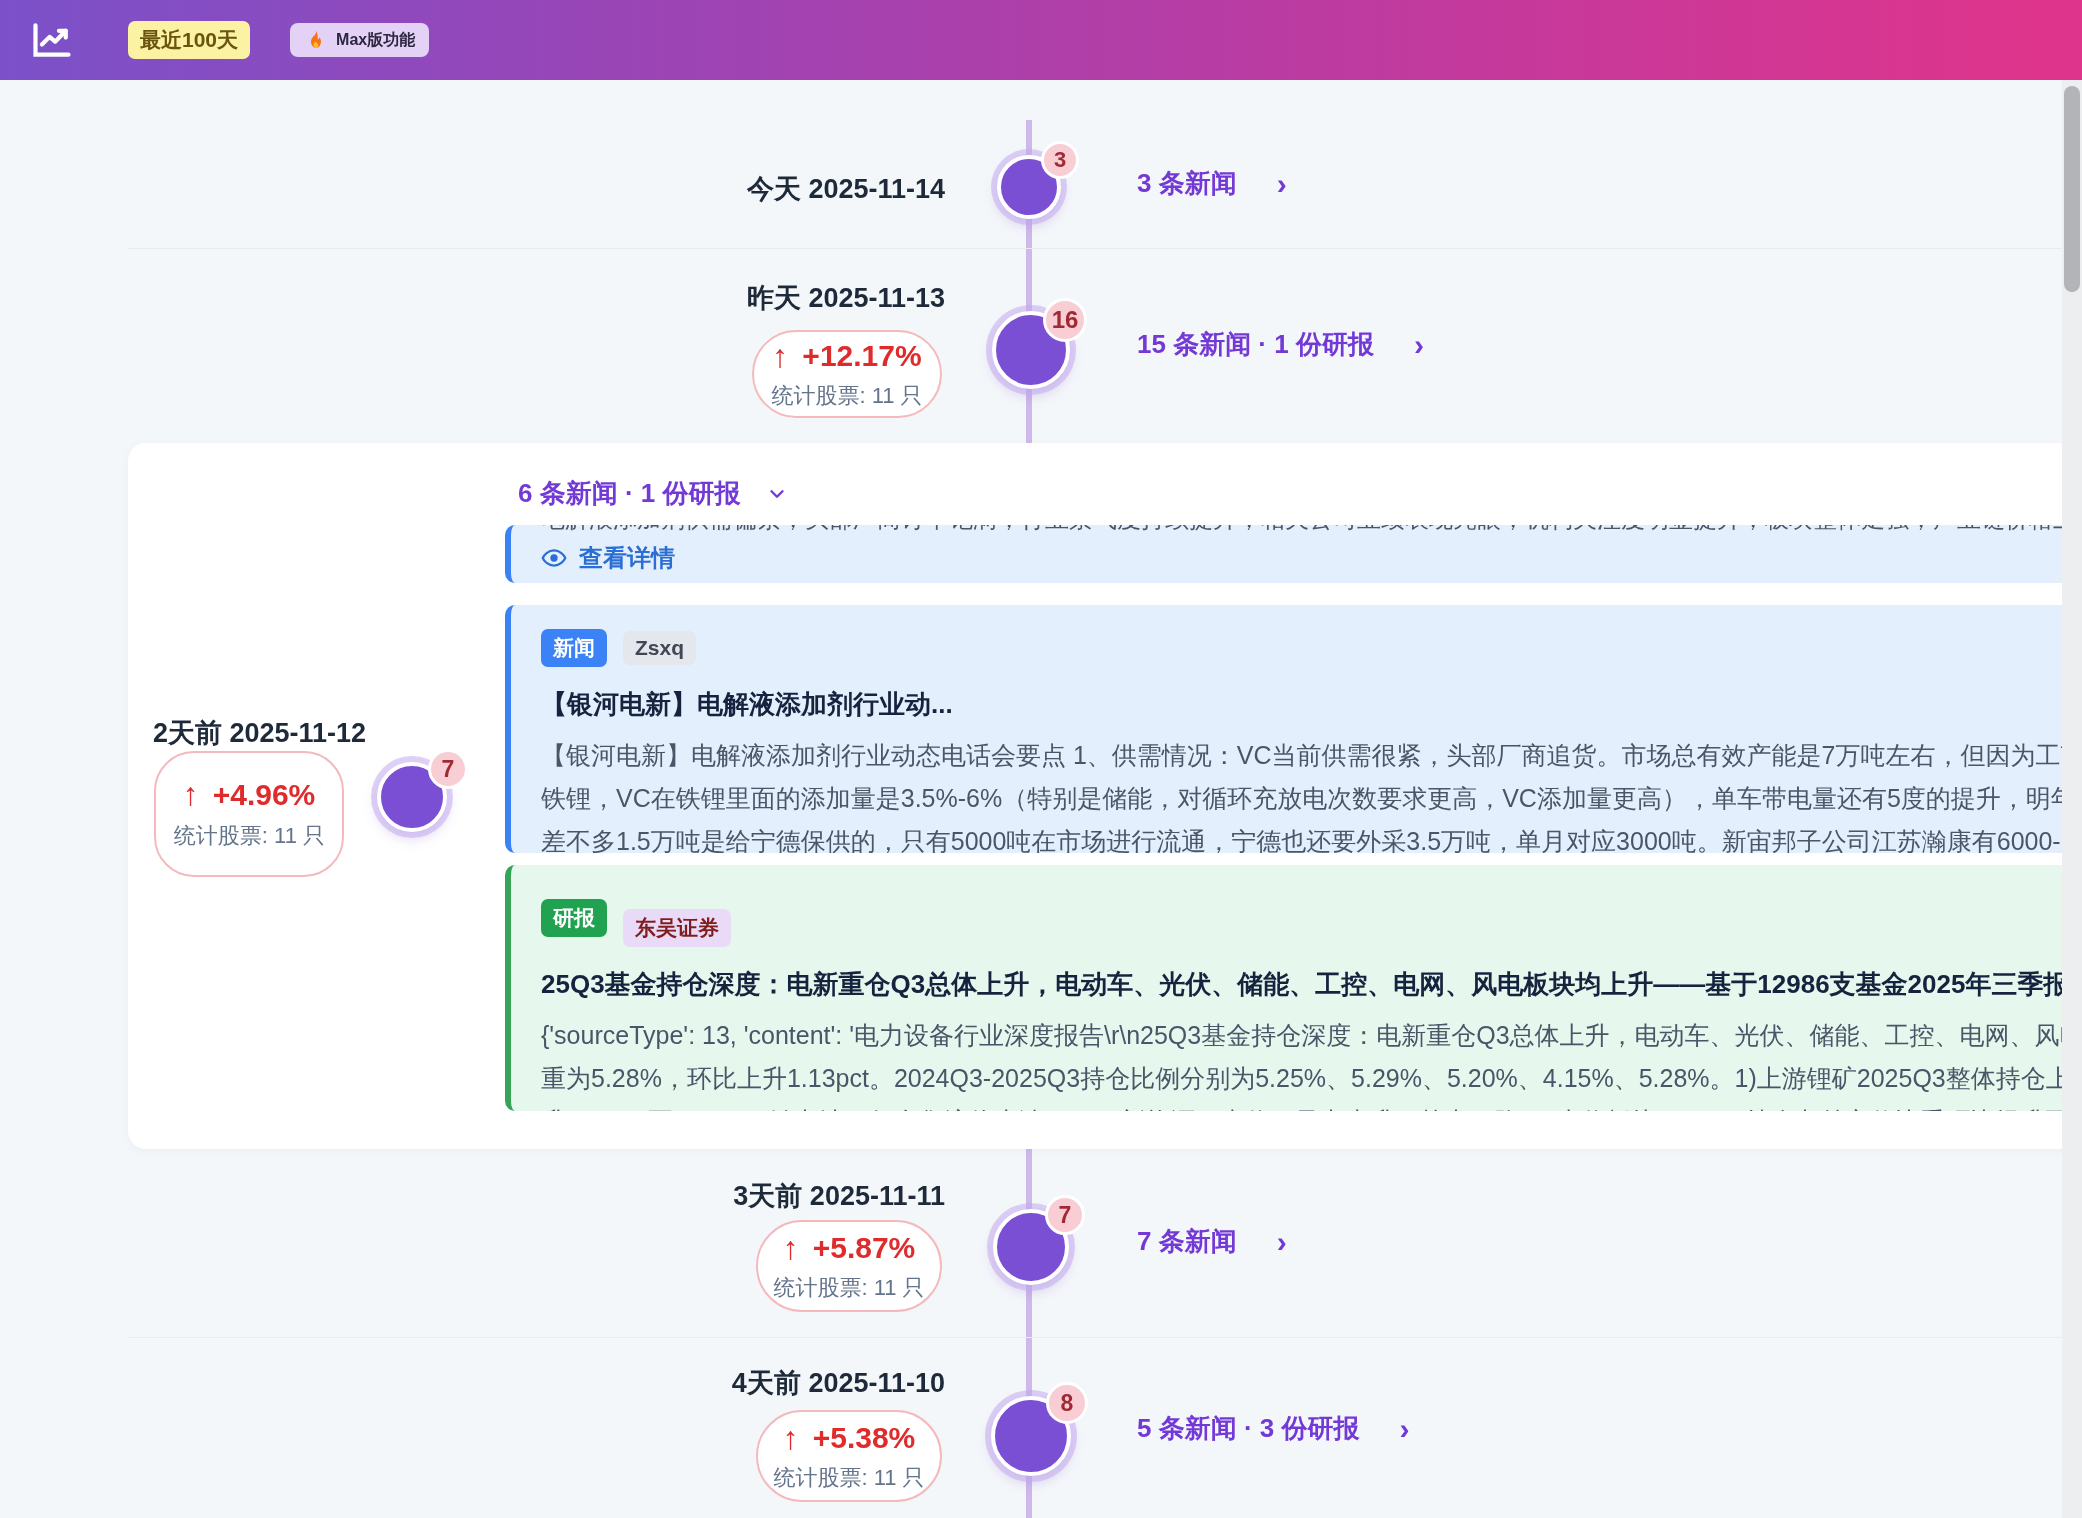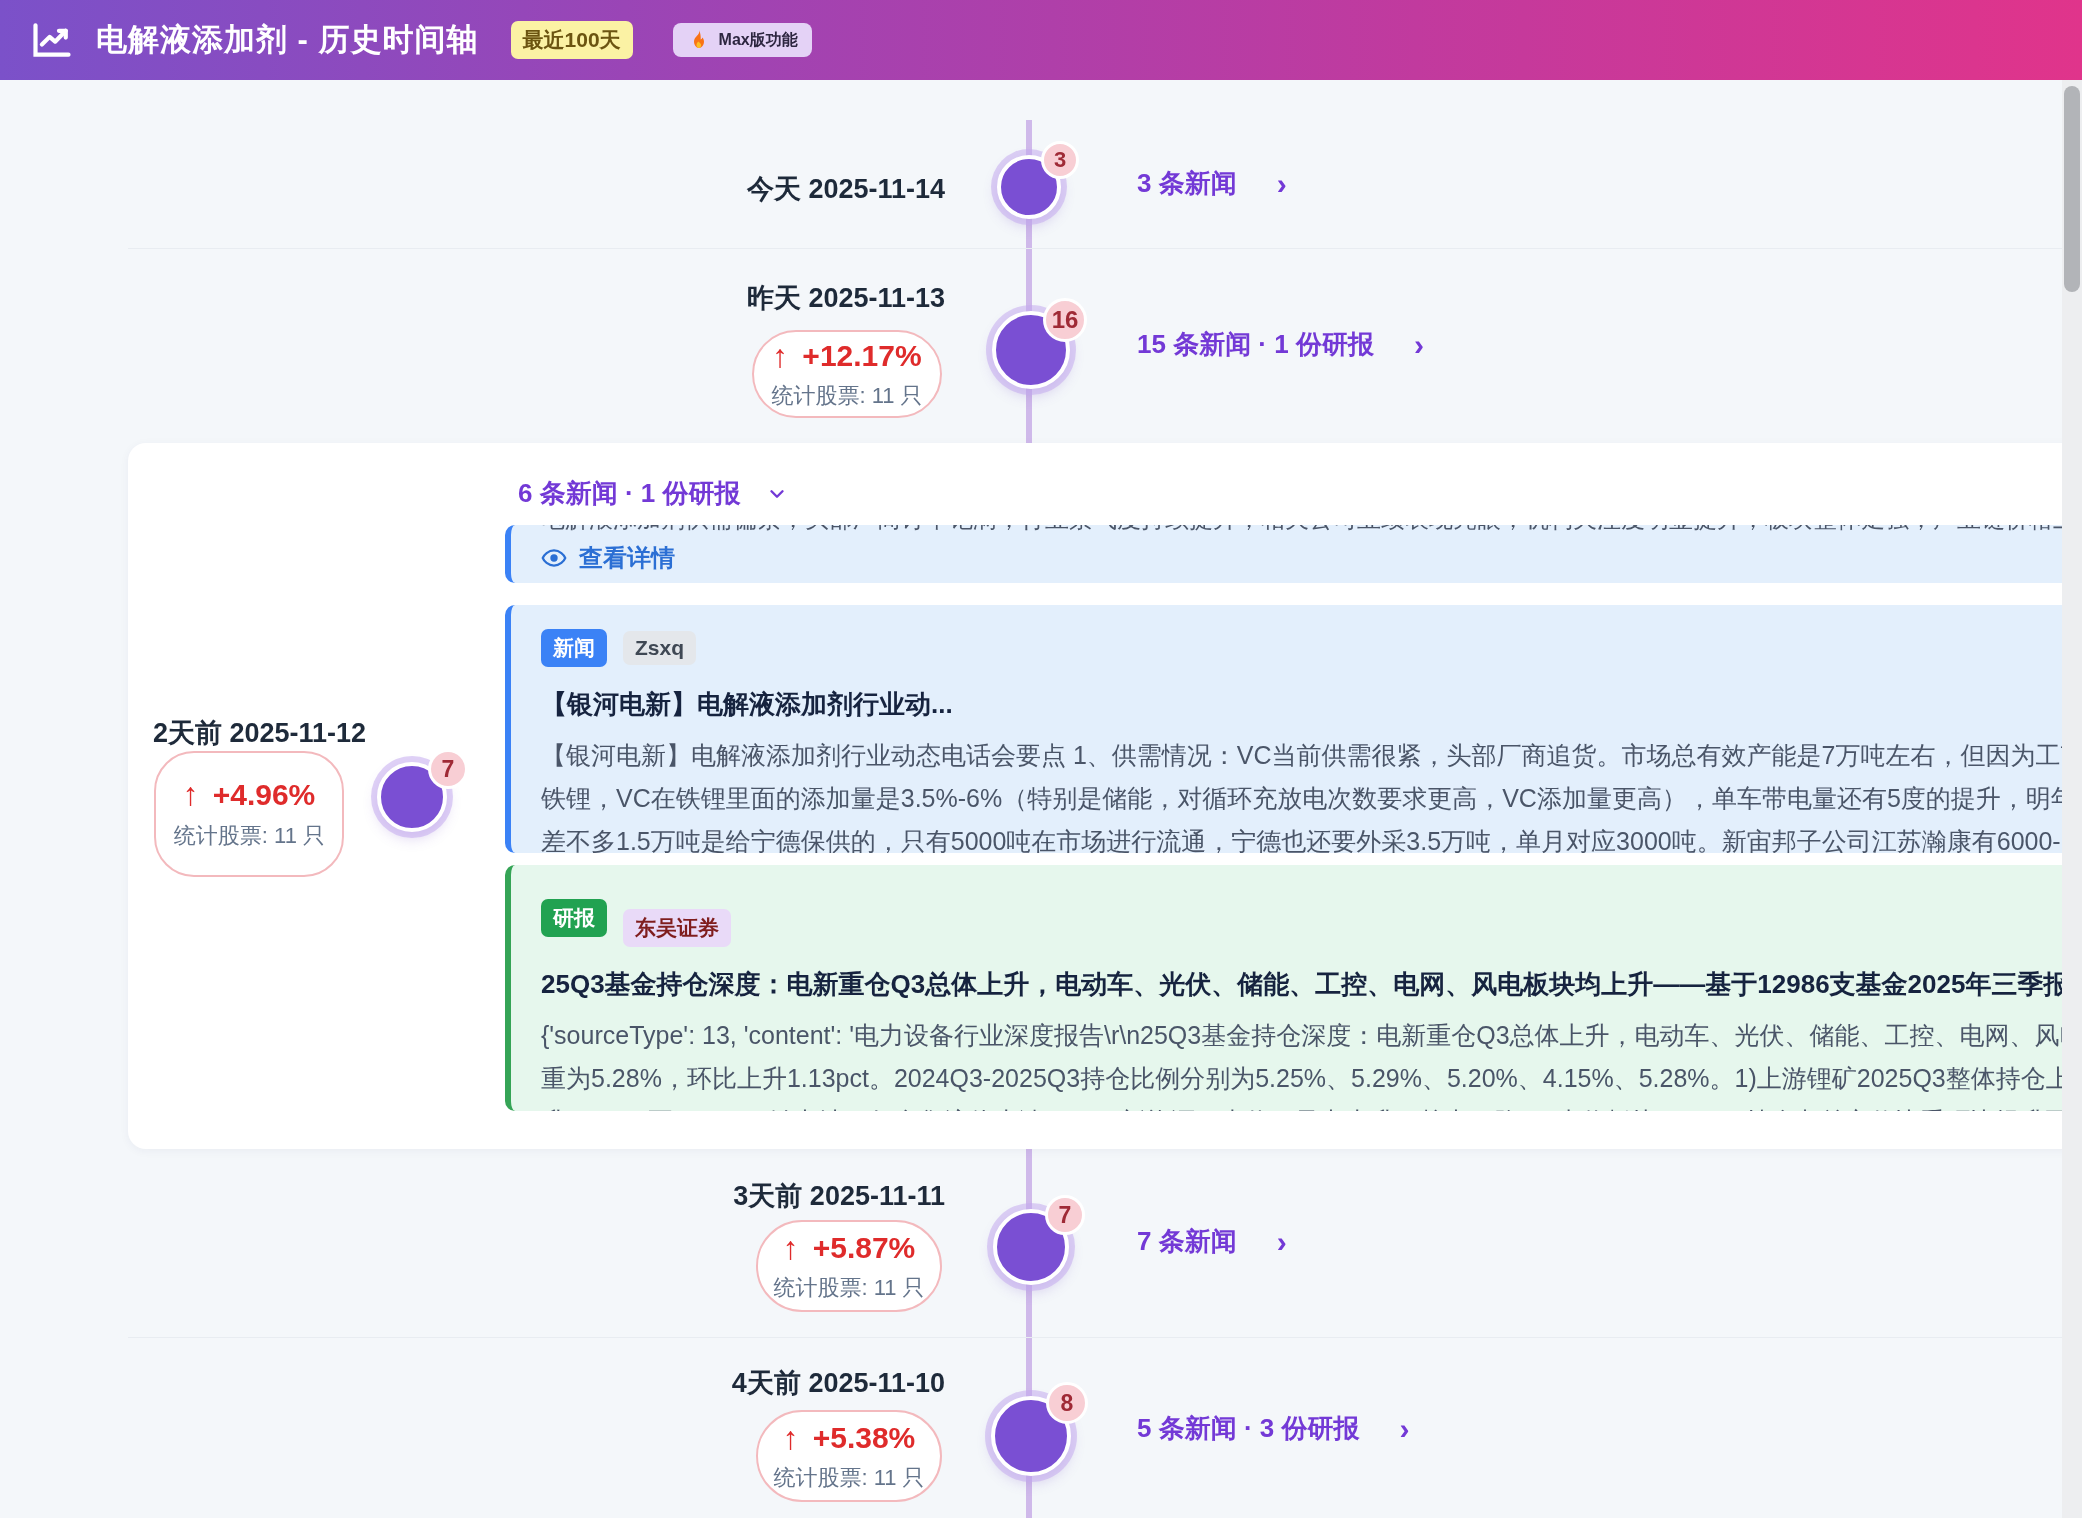--- a/index.html
+++ b/index.html
@@ -75,21 +75,20 @@
 <body>
 
 <div class="app-header">
   <span class="chart-ic">
     <svg viewBox="0 0 24 24" width="44" height="44">
       <path d="M3 4v16h18" stroke="#fff" stroke-width="2.3" fill="none" stroke-linecap="round"></path>
       <path d="M6.5 14.5l4.2-4.2 3 2.6 5.8-5.9" stroke="#fff" stroke-width="2.3" fill="none" stroke-linecap="round" stroke-linejoin="round"></path>
       <path d="M15.8 7h3.7v3.7" stroke="#fff" stroke-width="2.3" fill="none" stroke-linecap="round" stroke-linejoin="round"></path>
     </svg>
   </span>
-  <span class="app-title">电解液添加剂 - 历史时间轴</span>
   <span class="badge-range">最近100天</span>
   <span class="badge-max">
     <svg viewBox="0 0 24 24" width="24" height="24">
       <path d="M12 2c1 3-.8 4.6-2.4 6.2C7.9 9.9 7 11.6 7 13.6 7 17.1 9.2 20 12 20s5-2.9 5-6.4c0-1.6-.6-3-1.4-4.2-.4 1-1 1.7-1.9 2.2.3-2.8-.3-6.6-1.7-9.6z" fill="#f97316"></path>
       <path d="M12 20c-1.4 0-2.5-1.4-2.5-3 0-1.4.9-2.4 1.7-3.4.6.7 2 1.3 2.6 2.5.5 1 .4 2-.1 2.8-.4.7-1 1.1-1.7 1.1z" fill="#fbbf24"></path>
     </svg>
     <span>Max版功能</span>
   </span>
 </div>
 

